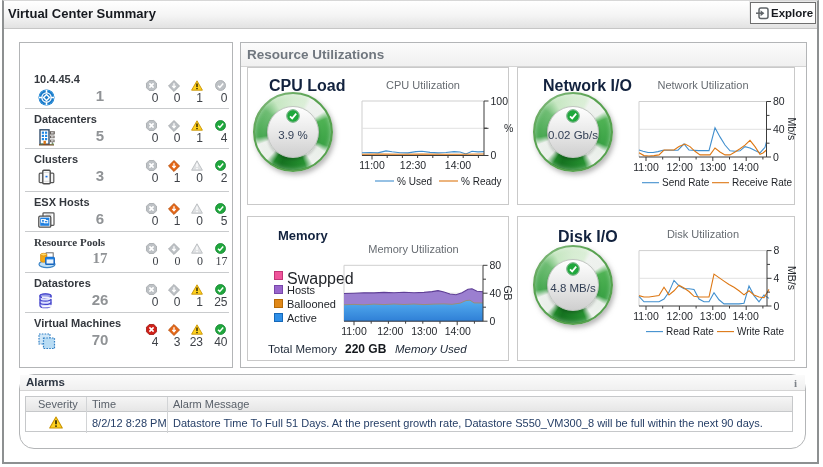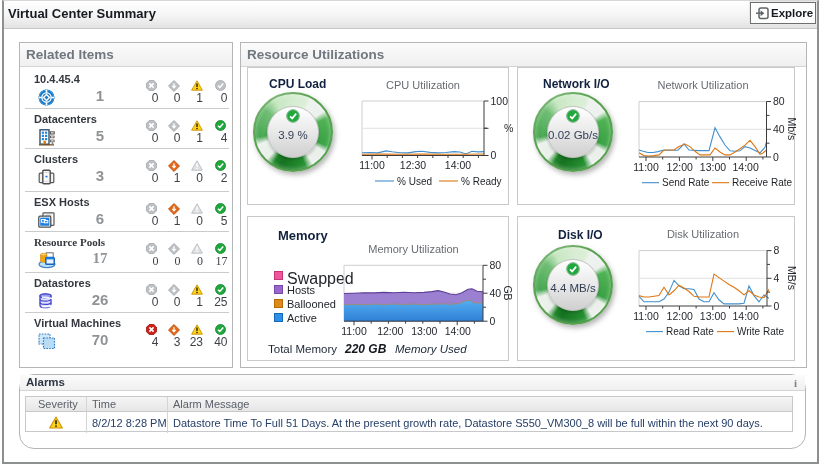--- a/index.html
+++ b/index.html
@@ -13,21 +13,21 @@
 .panel { border:1px solid #b3b5b7; background:#fff; }
 .phead { position:absolute; left:0; top:0; right:0; height:24px; background:linear-gradient(180deg,#fbfbfb,#f0f0f0); border-bottom:1px solid #d4d4d4; font-size:13.5px; font-weight:bold; color:#70777f; line-height:23px; padding-left:6px; }
 #related { left:19px; top:42px; width:214px; height:326px; }
 #resources { left:240px; top:42px; width:567px; height:326px; }
 #alarms { left:19px; top:374px; width:787px; height:75px;border-radius:15px; }
 .card { position:absolute; border:1px solid #c9c9c9; background:#fff; }
 #cardcpu { left:6px; top:24px; width:262px; height:138px; }
 #cardnet { left:276px; top:24px; width:278px; height:138px; }
 #cardmem { left:6px; top:173px; width:262px; height:145px; }
 #carddisk { left:276px; top:173px; width:278px; height:145px; }
-.ctitle { position:absolute; font-size:12px; font-weight:bold; color:#12223e; }
+.ctitle { position:absolute; font-size:16px; font-weight:bold; color:#12223e; }
 .chtitle { position:absolute; font-size:11px; color:#676c72; }
 .row { position:absolute; left:0; width:212px; }
 .sep { position:absolute; left:5px; width:204px; height:1px; background:#c9cbcd; }
 .rname { position:absolute; left:14px; top:5px; font-size:11px; font-weight:bold; color:#34383e; }
 .rcount { position:absolute; left:60px; top:19px; width:40px; text-align:center; font-size:15px; font-weight:bold; color:#909396; }
 .sicon { position:absolute; top:12px; width:11px; height:11px; }
 .scount { position:absolute; top:23px; width:20px; text-align:right; font-size:12px; color:#3e4248; }
 .gauge { position:absolute; width:80px; height:80px; }
 .gring { position:absolute; left:0; top:0; width:80px; height:80px; border-radius:50%;
   background:conic-gradient(from 0deg, #cfe9ca 0deg,#d8edd4 22deg,#eef2ee 30deg,#edf1ed 56deg,#4fb254 68deg,#3aa245 112deg,#e9efe9 122deg,#edf1ed 148deg,#259030 160deg,#157220 200deg,#1d8527 212deg,#e9efe9 224deg,#edf1ed 250deg,#3aa245 262deg,#47ab4d 308deg,#b4dfae 330deg,#cfe9ca 360deg);
@@ -56,21 +56,20 @@
 <div class="abs explore">
     <svg width="13" height="13" style="left:5px;top:4px" viewBox="0 0 13 13">
       <rect x="3" y="1" width="9" height="10.5" rx="2" fill="#ffffff" stroke="#5f6468" stroke-width="1.5"></rect>
       <path d="M0,6.2 L6,6.2" stroke="#5f6468" stroke-width="1.5"></path>
       <path d="M4.6,3.2 L8.4,6.2 L4.6,9.2 Z" fill="#5f6468"></path>
     </svg>
     <span>Explore</span>
   </div>
 
 <div class="abs panel" id="related">
-<div class="phead">Related Items</div>
 <div class="row" style="top:24.5px; height:40.0px;">
       <div class="rname">10.4.45.4</div>
       <div style="position:absolute; left:18px; top:21px;">
         <svg width="17" height="17" viewBox="0 0 17 17">
           <circle cx="8.5" cy="8.5" r="8" fill="#1778c8"></circle>
           <circle cx="8.5" cy="8.5" r="7.3" fill="none" stroke="#3c9ade" stroke-width="1"></circle>
           <circle cx="8.5" cy="8.5" r="4.6" fill="none" stroke="#fff" stroke-width="1.3"></circle>
           <path d="M8.5,0.8 L8.5,4 M8.5,13 L8.5,16.2 M0.8,8.5 L4,8.5 M13,8.5 L16.2,8.5" stroke="#fff" stroke-width="1.6"></path>
           <rect x="5.7" y="5.7" width="5.6" height="5.6" transform="rotate(45 8.5 8.5)" fill="#fff"></rect>
           <rect x="7.1" y="7.1" width="2.8" height="2.8" transform="rotate(45 8.5 8.5)" fill="#1778c8"></rect>
@@ -485,21 +484,21 @@
 <div class="chtitle" style="left:96px; top:26px; width:139px; text-align:center;">Memory Utilization</div>
 <div style="position:absolute; left:26px; top:54px; width:9px; height:9px; background:#f0559b; border:1px solid #c23578;"></div>
       <div style="position:absolute; left:39px; top:53px; font-size:16px; color:#23262b;">Swapped</div>
       <div style="position:absolute; left:26px; top:68px; width:9px; height:9px; background:#9966cc; border:1px solid #7747aa;"></div>
       <div style="position:absolute; left:39px; top:67px; font-size:11px; color:#23262b;">Hosts</div>
       <div style="position:absolute; left:26px; top:82px; width:9px; height:9px; background:#e08818; border:1px solid #b56a08;"></div>
       <div style="position:absolute; left:39px; top:81px; font-size:11px; color:#23262b;">Ballooned</div>
       <div style="position:absolute; left:26px; top:96px; width:9px; height:9px; background:#2e8fe8; border:1px solid #1668b8;"></div>
       <div style="position:absolute; left:39px; top:95px; font-size:11px; color:#23262b;">Active</div>
 <div style="position:absolute; left:20px; top:126px; font-size:11.5px; color:#1c2736;">Total Memory</div>
-<div style="position:absolute; left:97px; top:125px; font-size:12px; font-weight:bold; color:#14181d;font-style:italic;">220 GB</div>
+<div style="position:absolute; left:97px; top:125px; font-size:12px; font-weight:bold; color:#14181d;">220 GB</div>
 <div style="position:absolute; left:147px; top:126px; font-size:11.5px; color:#1c2736;font-style:italic;">Memory Used</div>
 <div style="position:absolute; left:222px; top:125px; font-size:12px; font-weight:bold; color:#14181d;margin-top:44px;">25 %</div>
 <svg style="left:0;top:0" width="262" height="145" viewBox="246 215 262 145">
         <path class="pborder" d="M342,319.2 L342,263.3 L481,263.3"></path>
         <path class="grid" d="M342,291.2 L481,291.2"></path>
         <path d="M342.0,291.5 L352.0,291.2 L362.0,290.7 L372.0,290.9 L382.0,290.4 L392.0,290.8 L402.0,290.3 L412.0,290.7 L422.0,290.4 L430.0,289.6 L436.0,288.6 L442.0,290.0 L448.0,292.0 L454.0,292.7 L460.0,290.8 L466.0,287.3 L470.0,286.7 L475.0,289.3 L481.0,289.8 L481,319.2 L342,319.2 Z" fill="#9b7fd0"></path>
         <path d="M342.0,291.5 L352.0,291.2 L362.0,290.7 L372.0,290.9 L382.0,290.4 L392.0,290.8 L402.0,290.3 L412.0,290.7 L422.0,290.4 L430.0,289.6 L436.0,288.6 L442.0,290.0 L448.0,292.0 L454.0,292.7 L460.0,290.8 L466.0,287.3 L470.0,286.7 L475.0,289.3 L481.0,289.8" fill="none" stroke="#5f3f96" stroke-width="1.1"></path>
         <defs>
           <linearGradient id="bg1" x1="0" y1="0" x2="0" y2="1">
             <stop offset="0" stop-color="#55aef0"></stop>
@@ -540,21 +539,21 @@
 <div class="gring"></div>
 <div class="gshine"></div>
 <div class="gdisc"></div>
 <div class="gchk">
           <svg width="14" height="14" viewBox="0 0 14 14">
             <circle cx="7" cy="7" r="6.2" fill="#1fa83c" stroke="#0f7a2a" stroke-width="1"></circle>
             <circle cx="7" cy="7" r="6.2" fill="none" stroke="#ffffff" stroke-width="1" opacity="0.5"></circle>
             <path d="M4,7.3 L6.2,9.4 L10.2,4.6" stroke="#fff" stroke-width="1.7" fill="none"></path>
           </svg>
         </div>
-<div class="gval">4.4 MB/s</div>
+<div class="gval">4.8 MB/s</div>
 </div>
 <svg style="left:0;top:0" width="278" height="145" viewBox="517 215 278 145">
         <path class="pborder" d="M638,304 L638,248.6 L766,248.6"></path>
         <path class="grid" d="M638,276.3 L766,276.3"></path>
         <path class="blue" d="M638.0,294.3 L643.0,299.8 L648.0,299.8 L653.0,299.8 L658.0,299.8 L663.0,297.1 L668.0,290.1 L673.0,278.4 L678.0,283.9 L683.0,286.7 L688.0,286.7 L693.0,287.4 L698.0,297.1 L703.0,299.8 L708.0,299.8 L713.0,290.8 L718.0,297.8 L723.0,301.9 L728.0,301.9 L733.0,301.9 L738.0,301.9 L743.0,301.2 L748.0,283.9 L753.0,293.6 L758.0,299.8 L763.0,292.9 L768.0,296.4"></path>
         <path class="orange" d="M638.0,293.6 L643.0,295.0 L648.0,295.0 L653.0,294.3 L658.0,293.6 L663.0,285.3 L668.0,292.9 L673.0,288.8 L678.0,283.2 L683.0,286.0 L688.0,289.5 L693.0,294.3 L698.0,295.0 L703.0,295.0 L708.0,295.0 L713.0,272.1 L718.0,275.6 L723.0,279.1 L728.0,282.5 L733.0,285.3 L738.0,288.8 L743.0,292.9 L748.0,288.8 L753.0,292.9 L758.0,295.0 L763.0,295.7 L768.0,287.4"></path>
         <path class="axis" d="M638,304 L766,304"></path>
         <path class="axis" d="M645.0,304 L645.0,308"></path>
         <path class="axis" d="M661.7,304 L661.7,306.5"></path>
         <path class="axis" d="M678.4,304 L678.4,308"></path>

